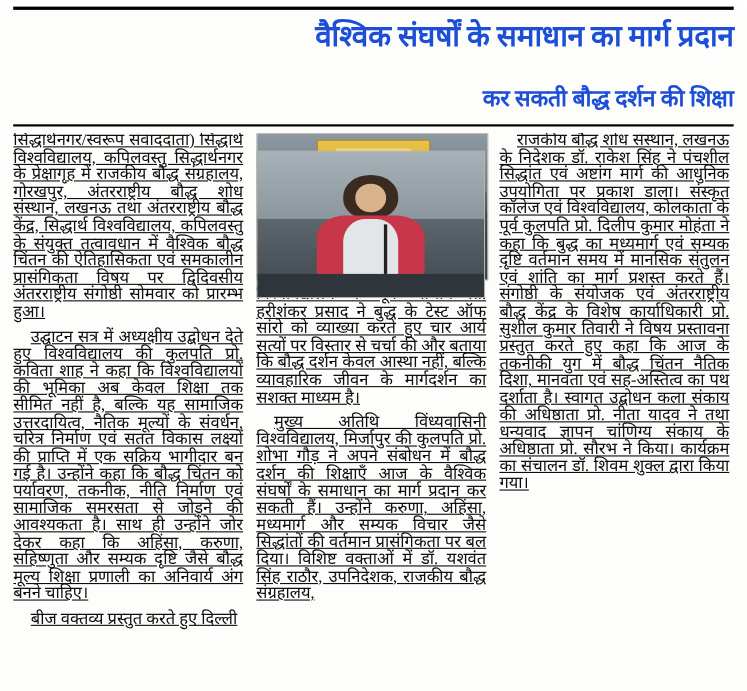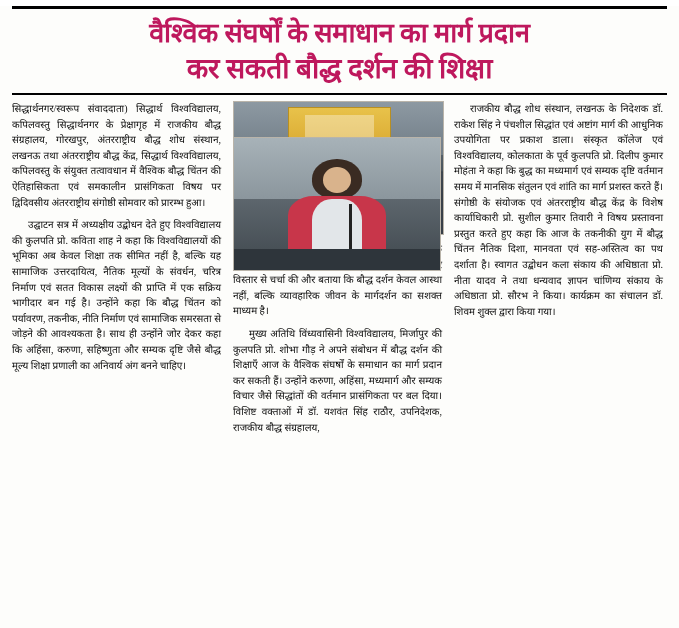--- a/index.html
+++ b/index.html
@@ -21,57 +21,59 @@
     background: #fdfdfb;
     box-sizing: border-box;
     padding: 0 12px;
   }
   .rule-top {
     height: 3px;
     background: #000;
     margin: 6px 0 0 0;
   }
   .headline {
-    text-align: center;
+    text-align: right;
     font-family: "Liberation Serif", serif;
     font-weight: bold;
-    color: #be185d;
+    color: #1d4ed8;
     letter-spacing: -0.2px;
     padding: 6px 0 4px 0;
   }
   .headline .l1 {
     display: block;
     font-size: 27px;
     line-height: 36px;
   }
   .headline .l2 {
     display: block;
-    font-size: 28px;
+    font-size: 21px;
     line-height: 36px;
+    margin-top: 20px;
   }
   .rule-bottom {
     height: 2px;
     background: #000;
     margin: 2px 0 6px 0;
   }
   .columns {
     display: flex;
     gap: 12px;
     height: 492px;
     overflow: hidden;
   }
   .col {
     width: 209px;
     font-family: "Liberation Serif", serif;
-    font-size: 10px;
+    font-size: 15px;
     line-height: 15.6px;
     text-align: justify;
     text-justify: inter-word;
     color: #0d0d0d;
     position: relative;
+    text-decoration: underline;
   }
   .col p {
     margin: 0 0 7px 0;
     text-indent: 16px;
   }
   .col p.noindent {
     text-indent: 0;
   }
   .photo {
     width: 100%;
@@ -163,20 +165,21 @@
     <span class="l2">कर सकती बौद्ध दर्शन की शिक्षा</span>
   </div>
 
   <div class="rule-bottom"></div>
 
   <div class="columns">
 
     <div class="col">
       <p class="noindent">सिद्धार्थनगर/स्वरूप संवाददाता) सिद्धार्थ विश्वविद्यालय, कपिलवस्तु सिद्धार्थनगर के प्रेक्षागृह में राजकीय बौद्ध संग्रहालय, गोरखपुर, अंतरराष्ट्रीय बौद्ध शोध संस्थान, लखनऊ तथा अंतरराष्ट्रीय बौद्ध केंद्र, सिद्धार्थ विश्वविद्यालय, कपिलवस्तु के संयुक्त तत्वावधान में वैश्विक बौद्ध चिंतन की ऐतिहासिकता एवं समकालीन प्रासंगिकता विषय पर द्विदिवसीय अंतरराष्ट्रीय संगोष्ठी सोमवार को प्रारम्भ हुआ।</p>
       <p>उद्घाटन सत्र में अध्यक्षीय उद्बोधन देते हुए विश्वविद्यालय की कुलपति प्रो. कविता शाह ने कहा कि विश्वविद्यालयों की भूमिका अब केवल शिक्षा तक सीमित नहीं है, बल्कि यह सामाजिक उत्तरदायित्व, नैतिक मूल्यों के संवर्धन, चरित्र निर्माण एवं सतत विकास लक्ष्यों की प्राप्ति में एक सक्रिय भागीदार बन गई है। उन्होंने कहा कि बौद्ध चिंतन को पर्यावरण, तकनीक, नीति निर्माण एवं सामाजिक समरसता से जोड़ने की आवश्यकता है। साथ ही उन्होंने जोर देकर कहा कि अहिंसा, करुणा, सहिष्णुता और सम्यक दृष्टि जैसे बौद्ध मूल्य शिक्षा प्रणाली का अनिवार्य अंग बनने चाहिए।</p>
+      <p>बीज वक्तव्य प्रस्तुत करते हुए दिल्ली</p>
     </div>
 
     <div class="col">
       <div class="photo ph1">
         <div class="wall"></div>
         <div class="banner"></div>
         <div class="stage"></div>
         <div class="person"></div>
         <div class="podium"></div>
         <div class="seats"></div>

